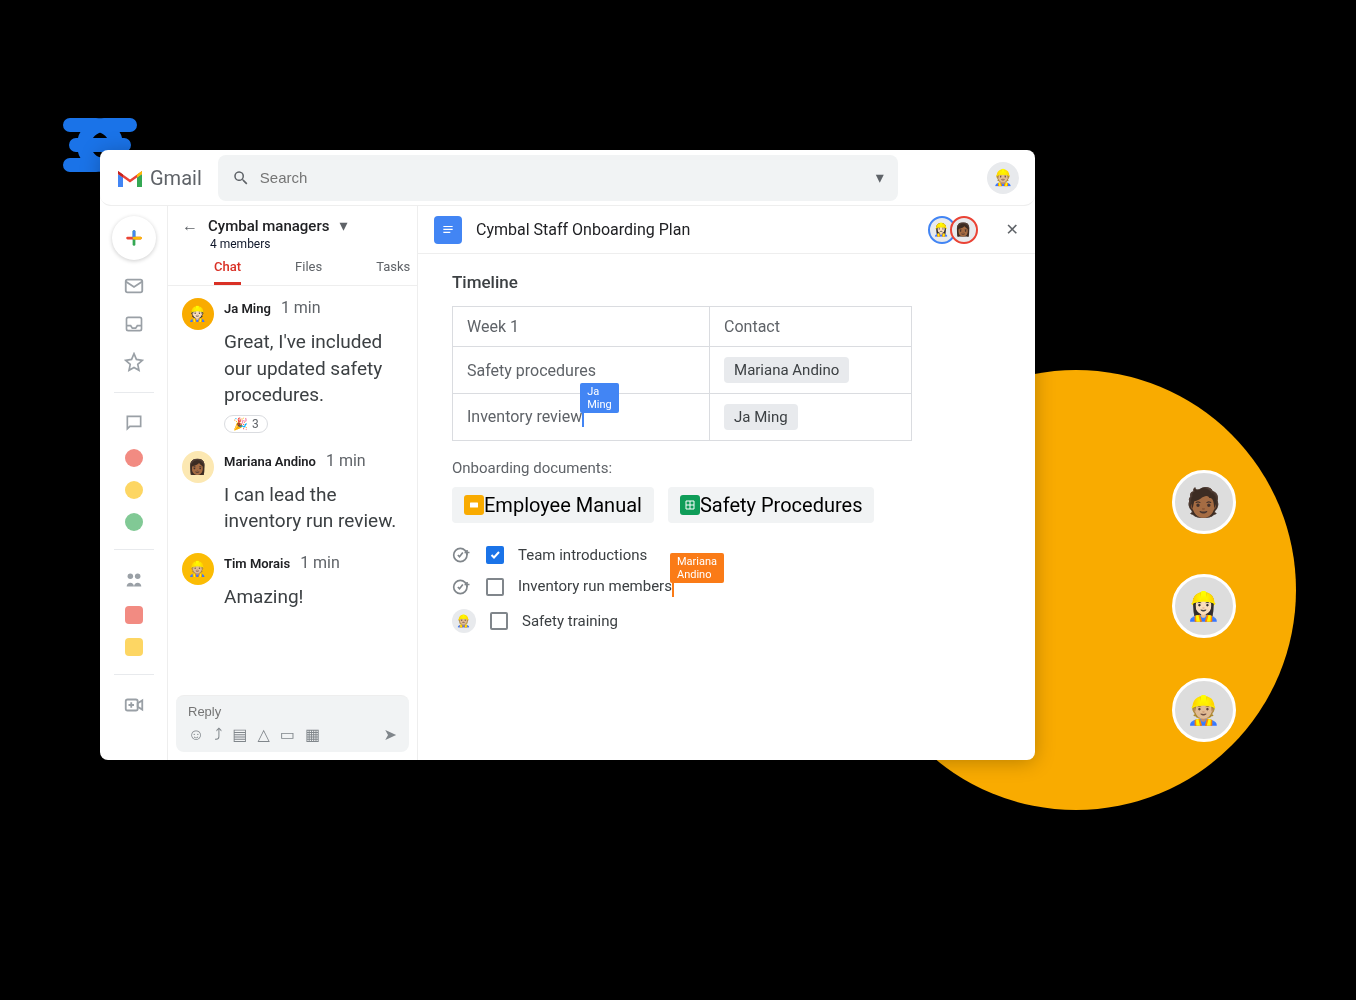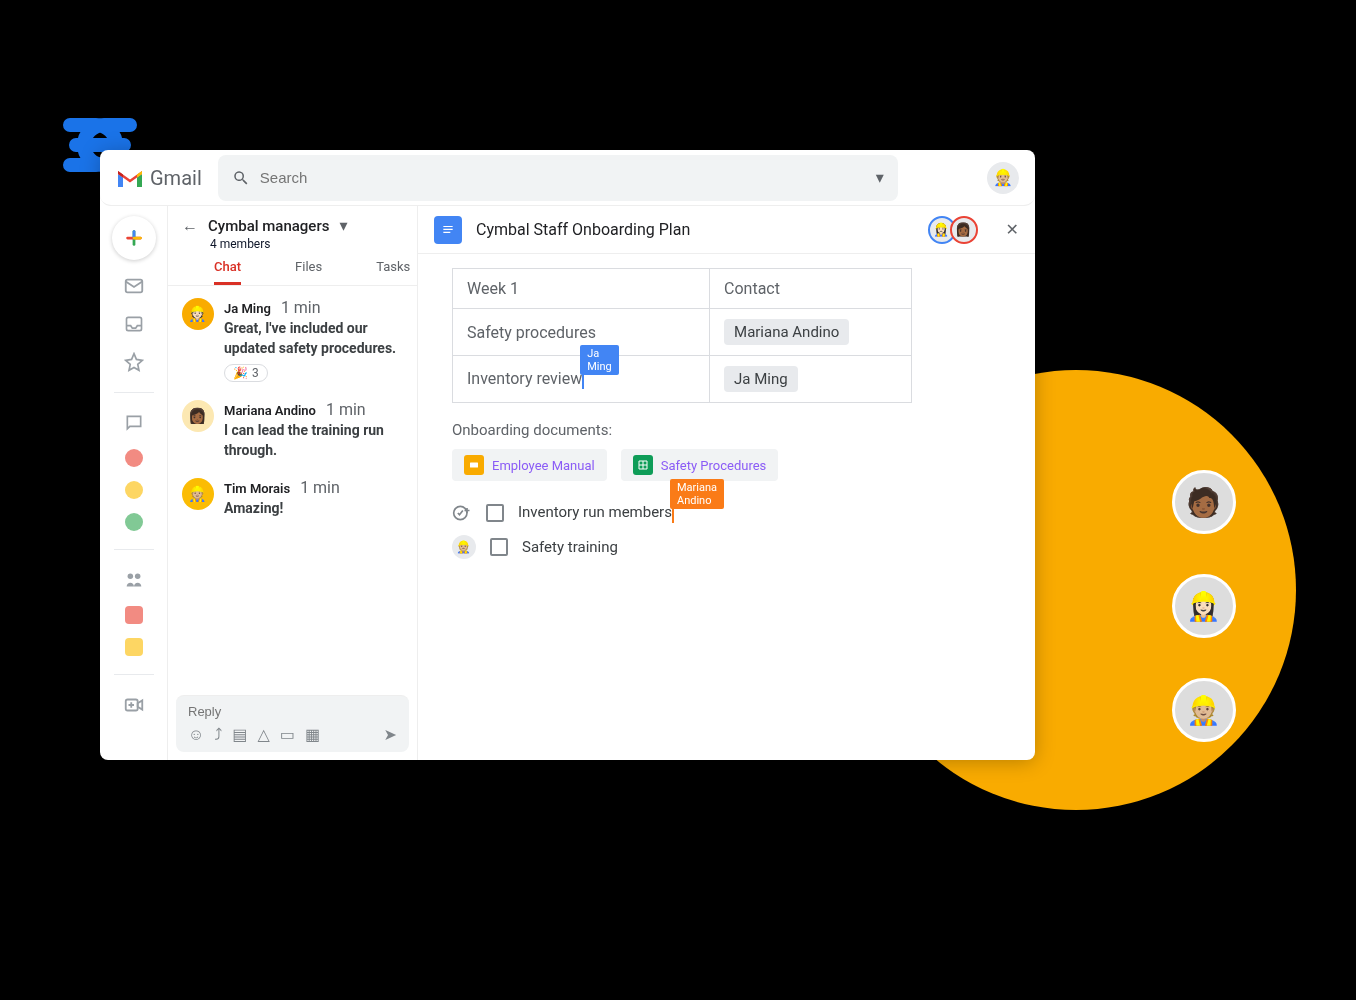--- a/index.html
+++ b/index.html
@@ -122,21 +122,21 @@
   .msg .av {
     width:32px;height:32px;border-radius:50%;
     background:#e8eaed; flex-shrink:0;
     display:flex;align-items:center;justify-content:center;
     font-size:15px;
   }
   .msg .content { flex:1; }
   .msg .meta { display:flex; gap:10px; align-items:baseline; }
   .msg .name { font-size:13px; font-weight:600; color:#202124; }
   .msg .time { font-size:16px; color:#5f6368; }
-  .msg .text { font-size:14px; color:#3c4043; line-height:1.4; margin-top:2px;font-weight:bold; }
+  .msg .text { font-size:19px; color:#3c4043; line-height:1.4; margin-top:12px; }
   .reaction {
     display:inline-flex; align-items:center; gap:4px;
     border:1px solid #dadce0; border-radius:12px;
     padding:1px 8px; font-size:12px; color:#5f6368;
     margin-top:6px;
   }
   .reply-box {
     border-top:1px solid #eee; padding:8px 12px;
     background:#f1f3f4;
     margin:8px; border-radius:8px;
@@ -191,23 +191,23 @@
     color:#fff; padding:2px 7px; border-radius:2px;
     transform:translate(-2px,-24px);
   }
   .cursor-tag.orange { background:#fa7b17; }
   .td-rel { position:relative; }
   .cursor-line { display:inline-block; width:2px; height:20px; background:#4285f4; vertical-align:middle; position:relative; }
   .cursor-line.orange { background:#fa7b17; }
   .section-label { font-size:15px; color:#5f6368; margin:16px 0 10px; }
   .doc-chips { display:flex; gap:14px; }
   .doc-chip {
-    display:inline-flex;align-items:center;gap:8px;
+    display:inline-flex;align-items:center;gap:0;
     background:#f1f3f4;border-radius:4px;padding:6px 12px;
-    font-size:13px; color:#8b5cf6;
+    font-size:20px; color:#000000;
   }
   .slides-icon { width:20px;height:20px;background:#f9ab00;border-radius:3px;display:flex;align-items:center;justify-content:center; }
   .sheets-icon { width:20px;height:20px;background:#0f9d58;border-radius:3px;display:flex;align-items:center;justify-content:center; }
   .tasks { margin-top:22px; display:flex; flex-direction:column; gap:12px; }
   .task {
     display:flex; align-items:center; gap:14px; position:relative;
   }
   .task-add { color:#80868b; display:flex;align-items:center;justify-content:center; }
   .task .av-small {
     width:24px;height:24px;border-radius:50%;background:#e8eaed;
@@ -345,21 +345,21 @@
             </div>
           </div>
         </div>
         <div class="msg">
           <div class="av" style="background:#fce8b2">👩🏾</div>
           <div class="content">
             <div class="meta">
               <span class="name">Mariana Andino</span>
               <span class="time">1 min</span>
             </div>
-            <div class="text">I can lead the training run through.</div>
+            <div class="text">I can lead the inventory run review.</div>
           </div>
         </div>
         <div class="msg">
           <div class="av" style="background:#fbbc04">👷🏼</div>
           <div class="content">
             <div class="meta">
               <span class="name">Tim Morais</span>
               <span class="time">1 min</span>
             </div>
             <div class="text">Amazing!</div>
@@ -390,20 +390,21 @@
             </svg>
         </div>
         <span class="doc-title">Cymbal Staff Onboarding Plan</span>
         <div class="collab-avatars">
           <div class="collab-av" style="border-color:#4285f4">👷🏻‍♀️</div>
           <div class="collab-av" style="border-color:#ea4335">👩🏾</div>
         </div>
         <span class="close-x">✕</span>
       </div>
       <div class="doc-body">
+        <h3>Timeline</h3>
         <table class="doc-table">
           <tbody>
               <tr>
             <td style="width:56%">Week 1</td>
             <td>Contact</td>
           </tr>
           <tr>
             <td>Safety procedures</td>
             <td><span class="chip">Mariana Andino</span></td>
           </tr>
@@ -430,20 +431,35 @@
             <span class="sheets-icon">
                 <svg width="12" height="12" viewBox="0 0 24 24" fill="#fff">
                   <path d="M4 4h16v16H4z M4 12h16 M12 4v16" stroke="#fff" stroke-width="2" fill="none"></path>
                 </svg>
               </span>
             <span>Safety Procedures</span>
           </div>
         </div>
 
         <div class="tasks">
+          <div class="task">
+            <span class="task-add">
+                <svg width="20" height="20" viewBox="0 0 24 24" fill="none" stroke="#80868b" stroke-width="2">
+                  <circle cx="10" cy="12" r="8"></circle>
+                  <path d="M7 12l2 2 4-5"></path>
+                  <path d="M18 6v6M15 9h6"></path>
+                </svg>
+              </span>
+            <span class="cbx checked">
+                <svg width="12" height="12" viewBox="0 0 24 24" fill="none" stroke="#fff" stroke-width="4">
+                  <path d="M5 12l5 5L20 6"></path>
+                </svg>
+              </span>
+            <span class="task-label">Team introductions</span>
+          </div>
           <div class="task" style="position:relative">
             <span class="task-add">
                 <svg width="20" height="20" viewBox="0 0 24 24" fill="none" stroke="#80868b" stroke-width="2">
                   <circle cx="10" cy="12" r="8"></circle>
                   <path d="M7 12l2 2 4-5"></path>
                   <path d="M18 6v6M15 9h6"></path>
                 </svg>
               </span>
             <span class="cbx"></span>
             <span class="task-label" style="position:relative">

